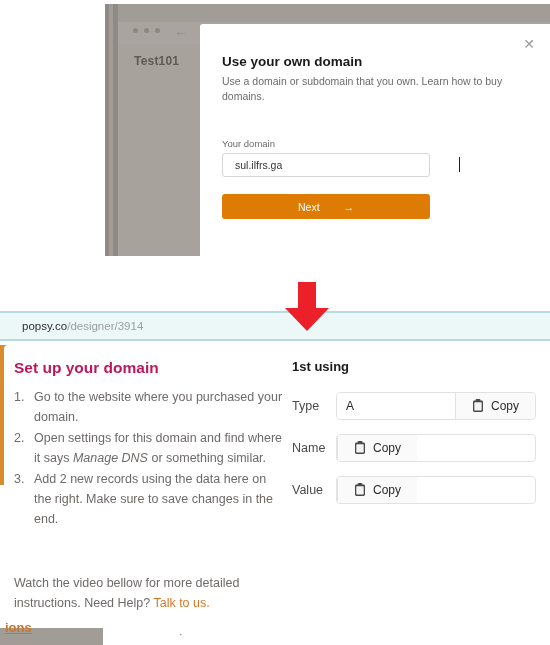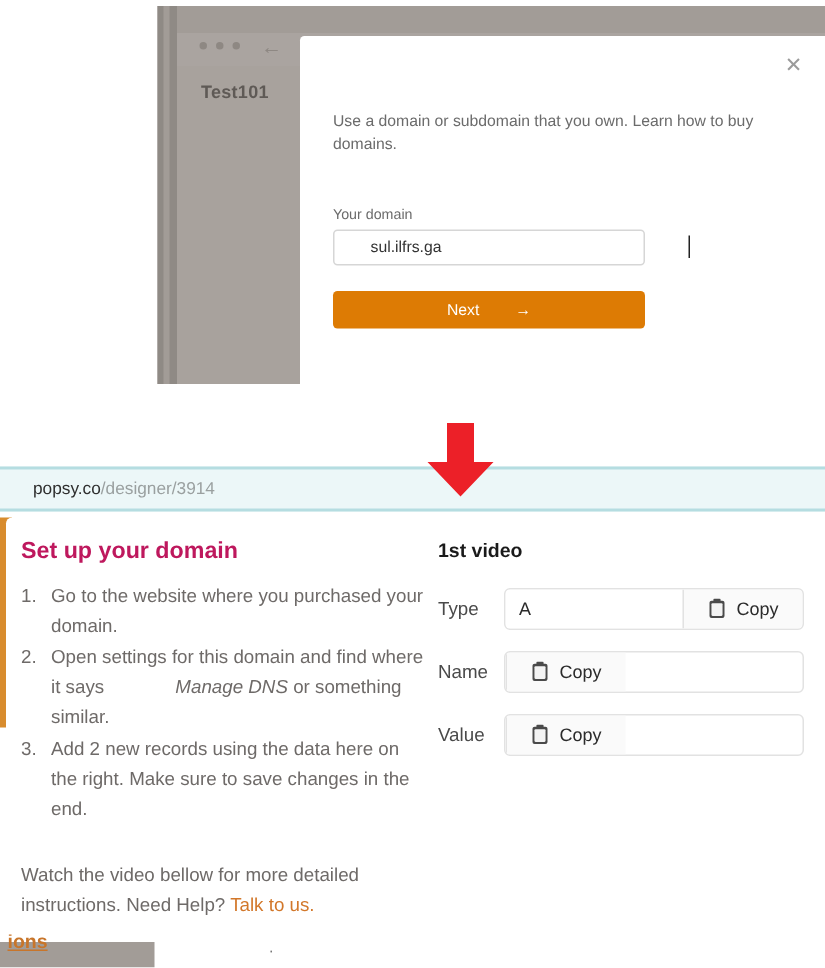--- a/index.html
+++ b/index.html
@@ -131,21 +131,21 @@
   .domain-input {
     position: absolute;
     left: 22px; top: 129px;
     width: 208px; height: 24px;
     background: #ffffff;
     border: 1px solid #d6d6d6;
     border-radius: 3px;
     font-family: "Liberation Sans", sans-serif;
     font-size: 10.5px;
     color: #333333;
-    padding: 0 24px;
+    padding: 0 12px;
     outline: none;
   }
   .caret {
     position: absolute;
     left: 259px; top: 133px;
     width: 1px; height: 15px;
     background: #222;
   }
   .next-btn {
     position: absolute;
@@ -257,21 +257,21 @@
     font-size: 12.5px;
     line-height: 20px;
     color: #6e6a68;
     counter-increment: step;
   }
   .steps li::before {
     content: counter(step) ".";
     position: absolute;
     left: 0; top: 0;
   }
-  .steps em { font-style: italic; margin-left: 44px; }
+  .steps em { font-style: italic; }
 
   .watch-note {
     position: absolute;
     left: 10px; top: 228px;
     width: 268px;
     font-size: 12.5px;
     line-height: 20px;
     color: #6e6a68;
   }
   .watch-note a {
@@ -352,20 +352,21 @@
         <i></i>
     </div>
     <div class="app-back">←</div>
 
     <div class="app-sidebar"></div>
     <div class="app-project">Test101</div>
 
     <div class="modal">
       <div class="modal-close">✕</div>
 
+      <div class="modal-title">Use your own domain</div>
 
       <div class="modal-sub">Use a domain or subdomain that you own. Learn how to buy domains.</div>
 
       <div class="field-label">Your domain</div>
 
       <input class="domain-input" type="text" value="sul.ilfrs.ga" style="">
       <div class="caret"></div>
 
       <button class="next-btn">
         <span>Next</span>
@@ -399,21 +400,21 @@
       <li>Go to the website where you purchased your domain.</li>
       <li>Open settings for this domain and find where it says <em>Manage DNS</em> or something similar.</li>
       <li>Add 2 new records using the data here on the right. Make sure to save changes in the end.</li>
     </ol>
 
     <div class="watch-note">
       <span>Watch the video bellow for more detailed instructions. Need Help? </span><a href="#">Talk to us.</a>
     </div>
 
     <div class="records">
-      <div class="records-title">1st video</div>
+      <div class="records-title">1st using</div>
 
       <div class="rec-row">
         <div class="rec-label">Type</div>
         <div class="rec-box">
           <div class="rec-value">A</div>
           <div class="rec-copy">
             <svg class="clip-ico" width="12" height="14" viewBox="0 0 12 14">
               <rect x="1" y="1.5" width="10" height="11.5" rx="1.4" fill="#4a4a4a"></rect>
               <rect x="3.6" y="0" width="4.8" height="2.8" rx="0.9" fill="#4a4a4a"></rect>
               <rect x="2.3" y="3.2" width="7.4" height="8.4" rx="0.7" fill="#f3f3f3"></rect>

